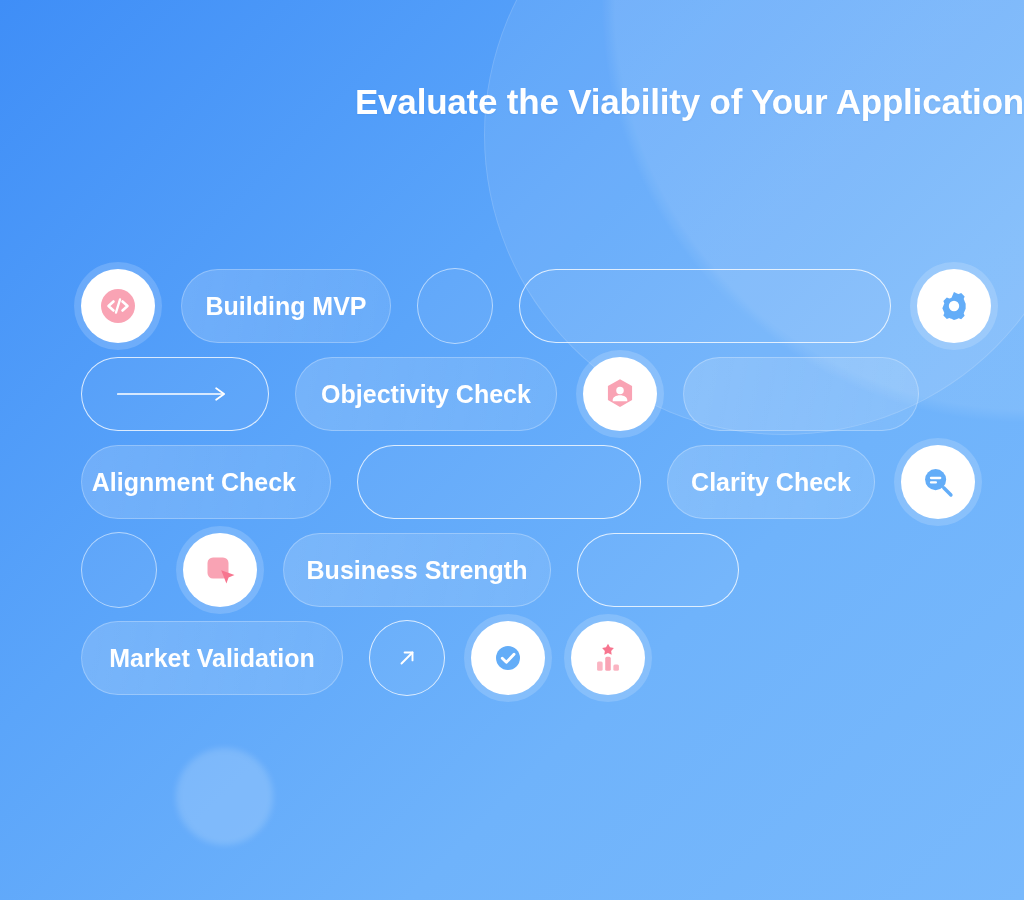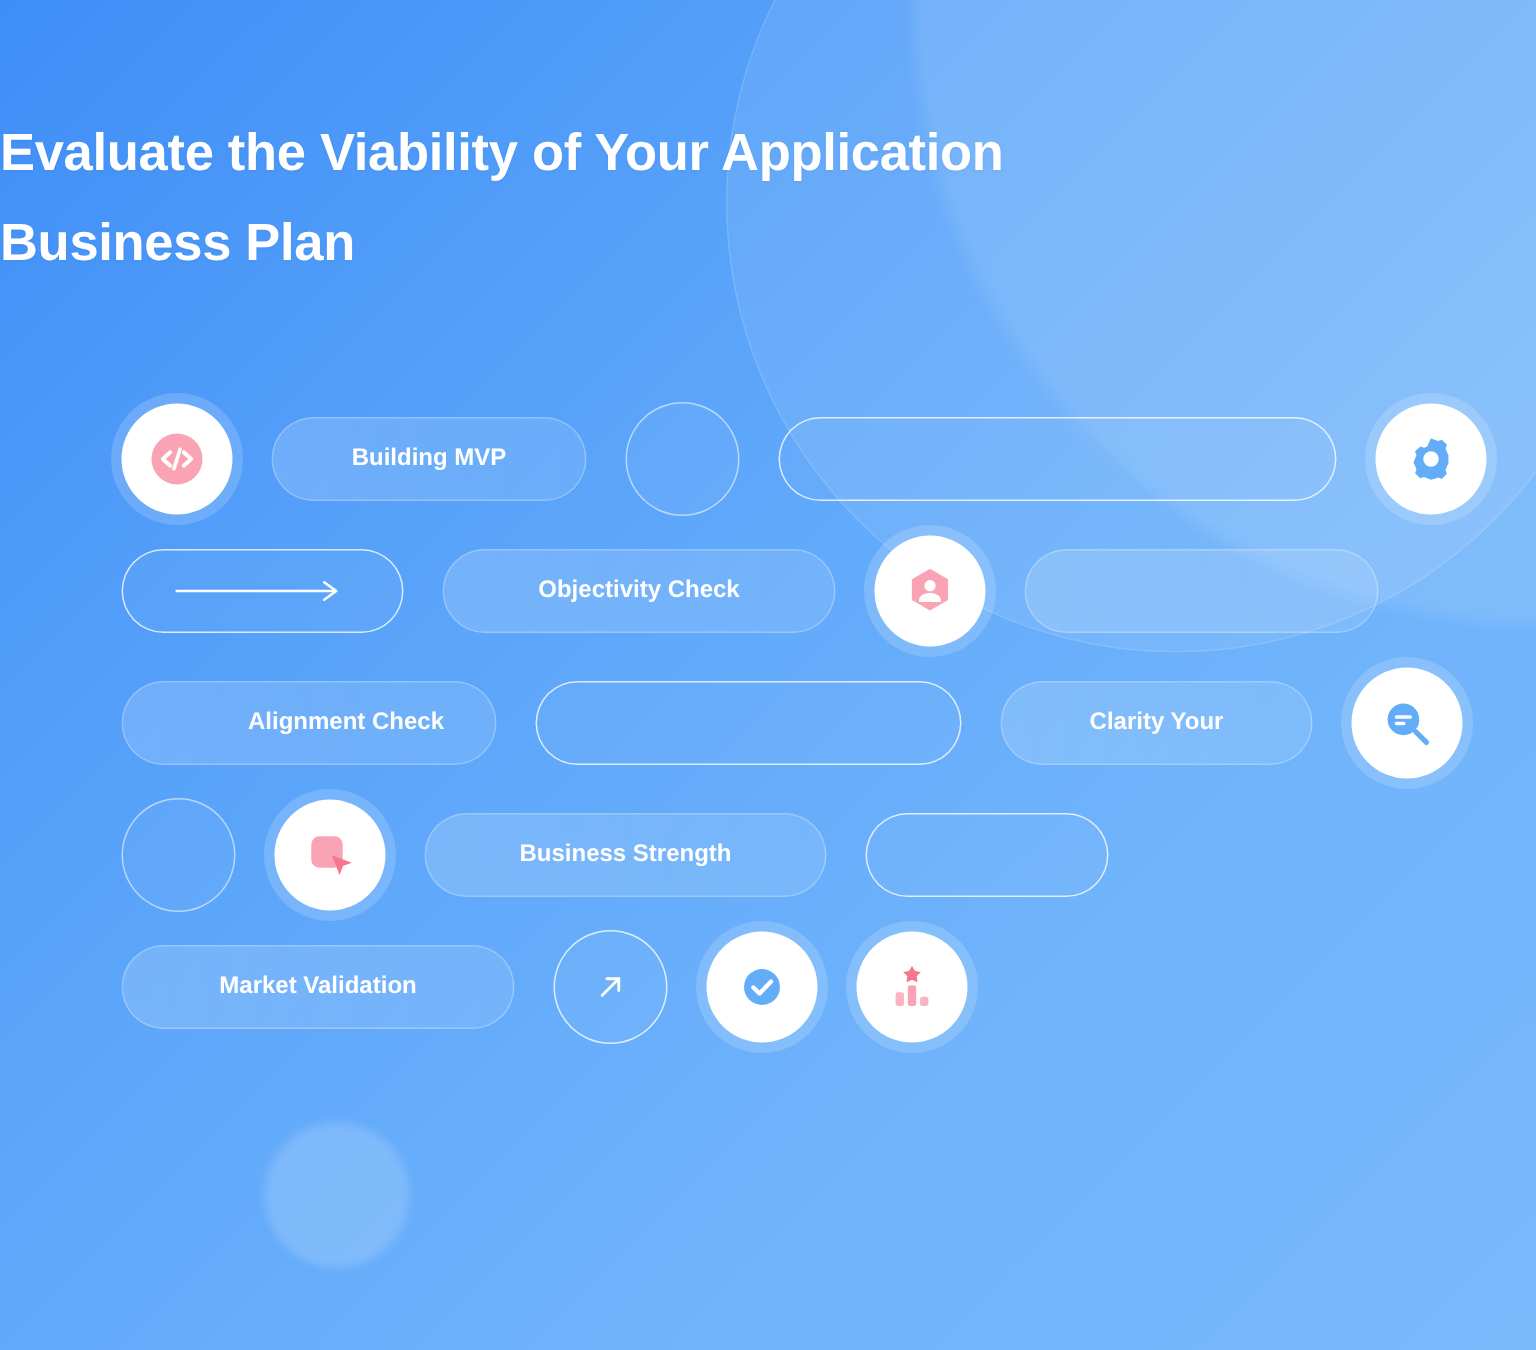--- a/index.html
+++ b/index.html
@@ -24,21 +24,21 @@
   }
   #deco-bottom-left-circle {
     left:176px; top:748px; width:97px; height:97px;
     background:rgba(255,255,255,0.17);
     filter:blur(3px);
   }
 
   
   #title-block {
     position:absolute; left:0; right:0; top:72px;
-    text-align:left;
+    text-align:right;
   }
   #title-block .line {
     color:#ffffff;
     font-size:35px;
     font-weight:bold;
     line-height:60px;
     letter-spacing:-0.2px;
     text-shadow:0 1px 2px rgba(40,100,180,0.12);
   }
 
@@ -47,25 +47,25 @@
   .chip-row {
     display:flex; align-items:center;
     gap:26px;
     height:76px;
     margin-bottom:12px;
     padding-left:81px;
   }
 
   
   .pill {
-    height:56px;
+    height:74px;
     border-radius:38px;
     display:flex; align-items:center; justify-content:center;
     color:#ffffff;
-    font-size:16px;
+    font-size:25px;
     font-weight:600;
     white-space:nowrap;
     padding:15px 34px;
   }
   .pill.filled {
     background:linear-gradient(100deg, rgba(255,255,255,0.17), rgba(255,255,255,0.10));
     border:1px solid rgba(255,255,255,0.26);
   }
   .pill.outline {
     background:rgba(255,255,255,0.045);
@@ -96,21 +96,20 @@
   .glyph-arrow { display:block; }
 </style>
 </head>
 <body>
 
 <div class="deco" id="deco-top-right-circle"></div>
 <div class="deco" id="deco-bottom-left-circle"></div>
 
 <div id="title-block">
   <div class="line">Evaluate the Viability of Your Application</div>
-  <div class="line">Business Plan</div>
 </div>
 
 <div id="chip-area">
     <div class="chip-row">
       <div class="icon-badge">
         <svg width="48" height="48" viewBox="0 0 48 48">
           <circle cx="24" cy="24" r="17" fill="#f9a3b4"></circle>
           <path d="M19.5 19.5 L14.5 24 L19.5 28.5" fill="none" stroke="#fff" stroke-width="2.6" stroke-linecap="round" stroke-linejoin="round"></path>
           <path d="M28.5 19.5 L33.5 24 L28.5 28.5" fill="none" stroke="#fff" stroke-width="2.6" stroke-linecap="round" stroke-linejoin="round"></path>
           <path d="M26 17.5 L22 30.5" fill="none" stroke="#fff" stroke-width="2.4" stroke-linecap="round"></path>
@@ -146,21 +145,21 @@
         </svg>
       </div>
       <div class="pill filled" style="width: 236px;"></div>
     </div>
     <div class="chip-row">
       <div class="pill filled" style="width: 250px; justify-content: flex-end;">
         <span>Alignment Check</span>
       </div>
       <div class="pill outline" style="width: 284px;"></div>
       <div class="pill filled" style="width: 208px;">
-        <span>Clarity Your</span>
+        <span>Clarity Check</span>
       </div>
       <div class="icon-badge">
         <svg width="46" height="46" viewBox="0 0 48 48">
           <circle cx="21.5" cy="21.5" r="11" fill="#63adf8"></circle>
           <rect x="15.5" y="18.6" width="12" height="2.4" rx="1.2" fill="#fff"></rect>
           <rect x="15.5" y="23.2" width="7.5" height="2.4" rx="1.2" fill="#fff"></rect>
           <path d="M30 30 L37.5 37.5" stroke="#63adf8" stroke-width="3.6" stroke-linecap="round"></path>
         </svg>
       </div>
     </div>

